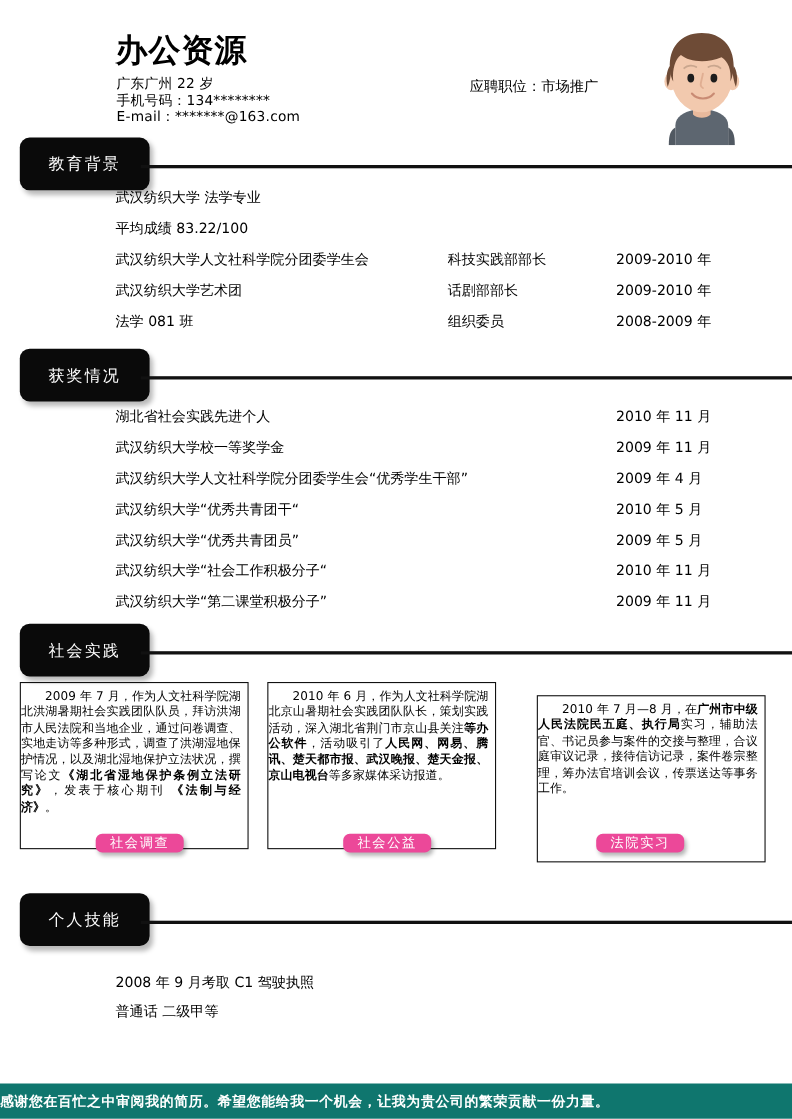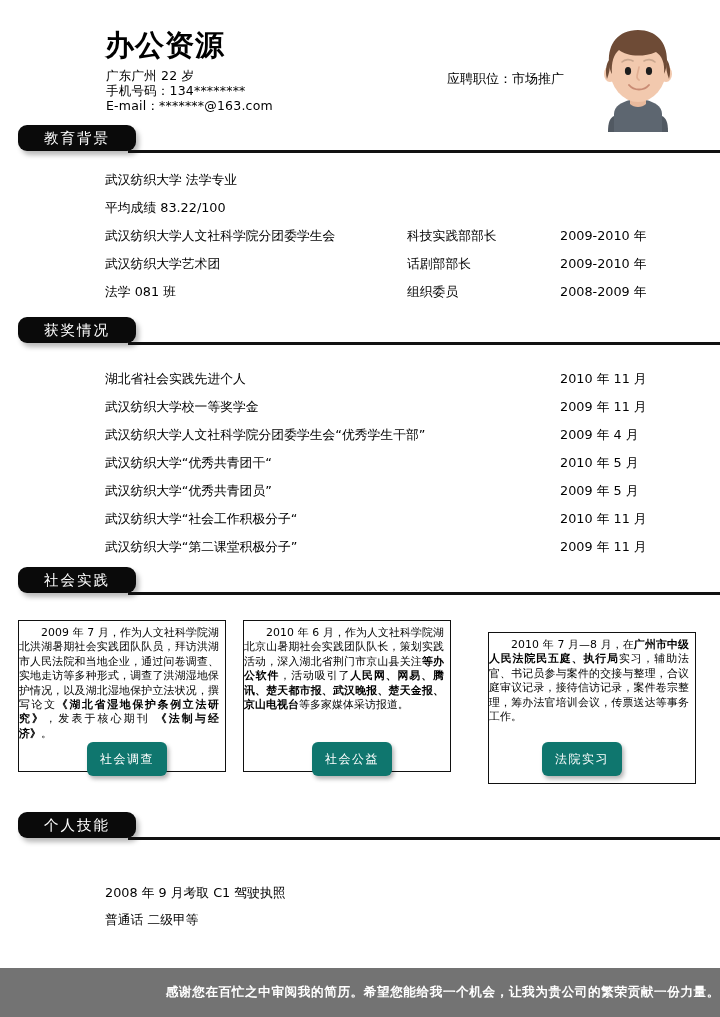--- a/index.html
+++ b/index.html
@@ -40,21 +40,20 @@
     line-height: 15px;
     white-space: nowrap;
   }
   .header-lines div { letter-spacing: 0.2px; }
   .header-position {
     position: absolute;
     left: 427px;
     top: 70px;
     font-size: 13px;
     white-space: nowrap;
-    margin-left: 20px;
   }
 
   
   .avatar {
     position: absolute;
     left: 578px;
     top: 22px;
     width: 120px;
     height: 110px;
   }
@@ -64,21 +63,21 @@
     position: absolute;
     left: 0;
     width: 720px;
     height: 46px;
   }
   .section-tab {
     position: absolute;
     left: 18px;
     top: 0;
     min-width: 118px;
-    height: 26px;
+    height: 48px;
     background: #0a0a0a;
     border-radius: 9px;
     box-shadow: 3px 4px 5px rgba(0,0,0,0.28);
     display: flex;
     align-items: center;
     justify-content: center;
     padding: 0 18px;
     box-sizing: border-box;
   }
   .section-tab span {
@@ -138,23 +137,23 @@
     word-break: break-all;
     letter-spacing: 0.1px;
   }
   .pbox-text b { font-weight: bold; }
   .pbox1 { left: 18px; }
   .pbox2 { left: 243px; }
   .pbox3 { left: 488px; margin-top: 12px; }
 
   .plabel {
     position: absolute;
-    top: 122px;
-    height: 34px;
-    background: #0f766e;
+    top: 138px;
+    height: 17px;
+    background: #ec4899;
     border-radius: 6px;
     box-shadow: 2px 3px 4px rgba(0,0,0,0.3);
     display: flex;
     align-items: center;
     justify-content: center;
     padding: 0 13px;
     box-sizing: border-box;
   }
   .plabel span {
     color: #ffffff;
@@ -165,25 +164,25 @@
   .plabel1 { left: 87px; }
   .plabel2 { left: 312px; }
   .plabel3 { left: 542px; }
 
   
   .footer {
     position: absolute;
     left: 0;
     bottom: 0;
     width: 720px;
-    height: 49px;
-    background: #737373;
+    height: 32px;
+    background: #0f766e;
     display: flex;
     align-items: center;
-    justify-content: flex-end;
+    justify-content: flex-start;
   }
   .footer span {
     color: #ffffff;
     font-size: 12.6px;
     font-weight: bold;
     letter-spacing: 0.6px;
     white-space: nowrap;
   }
 </style>
 </head>

